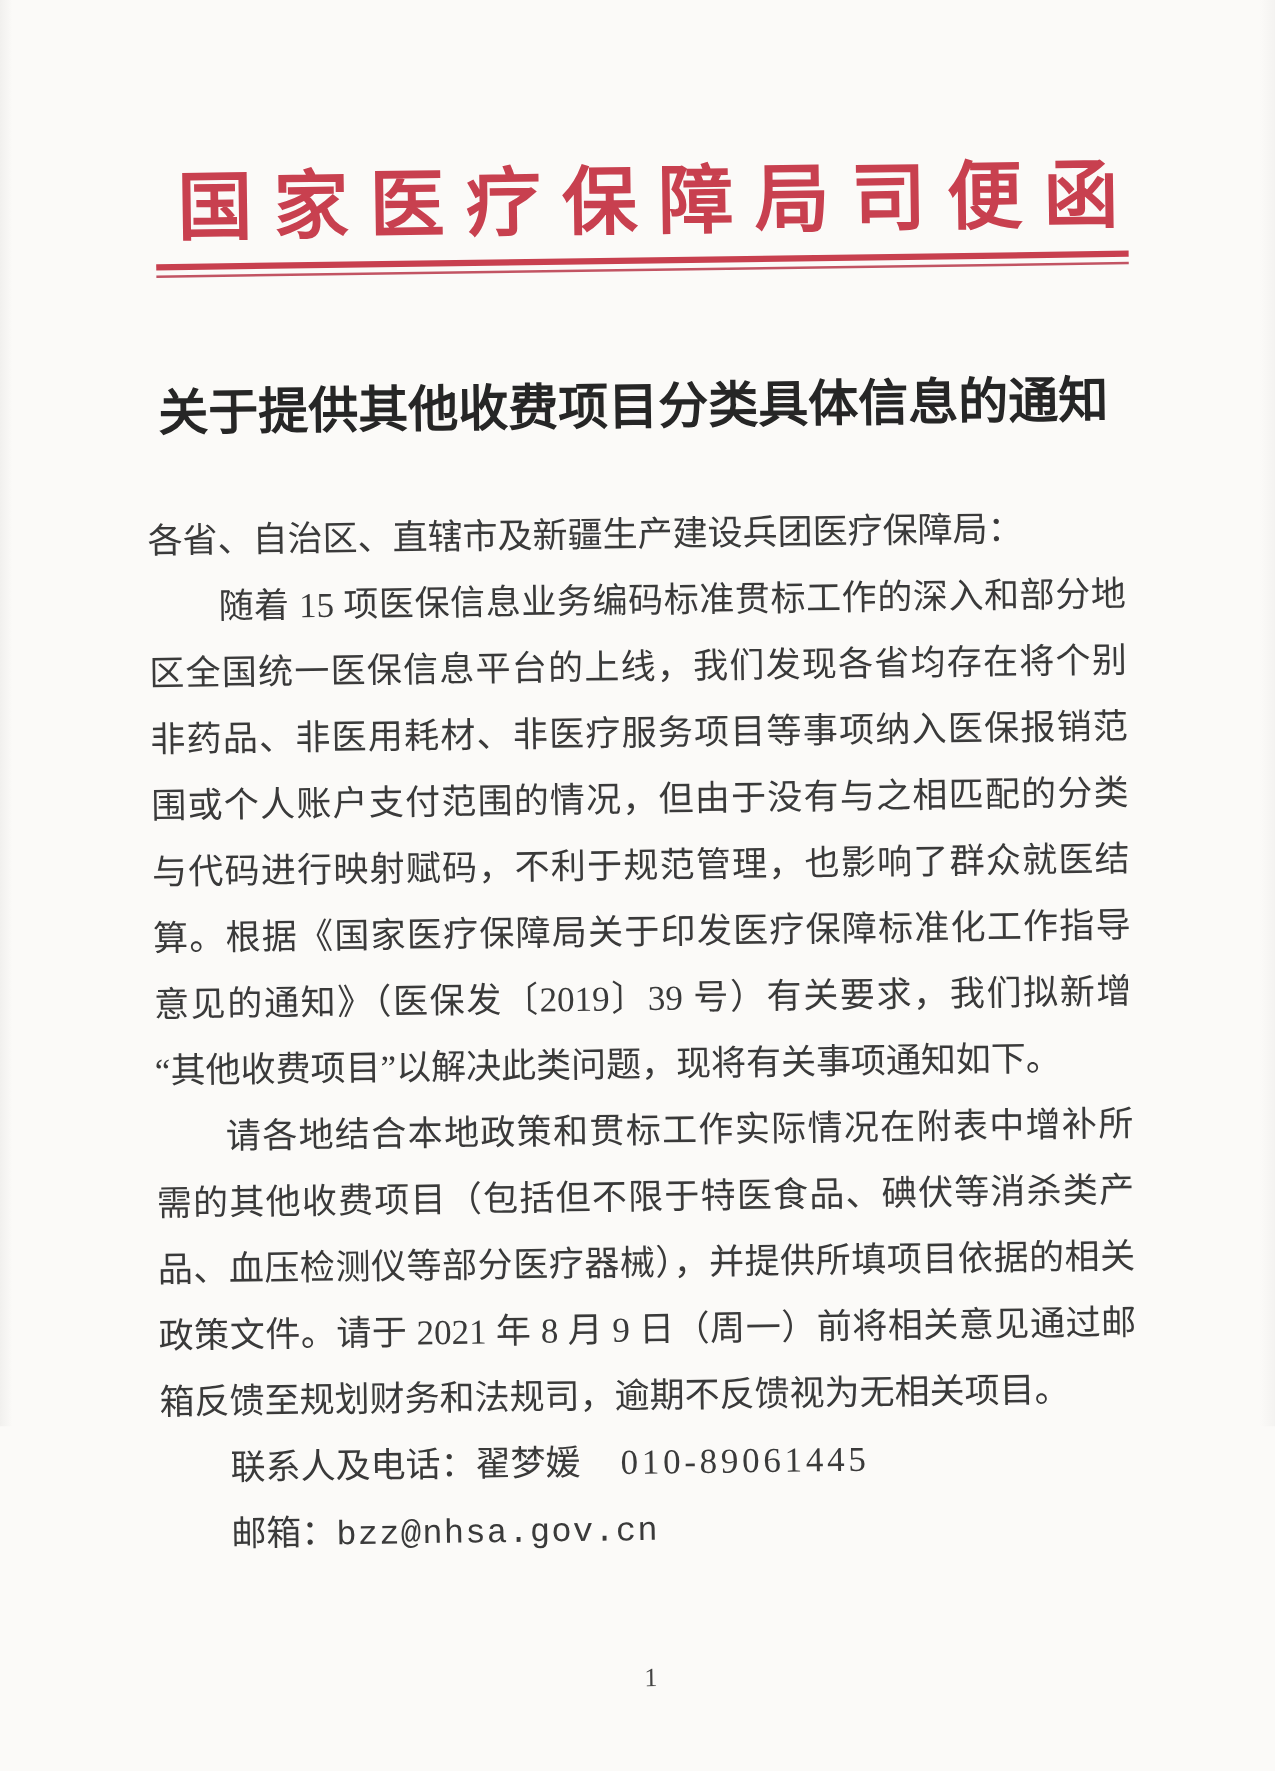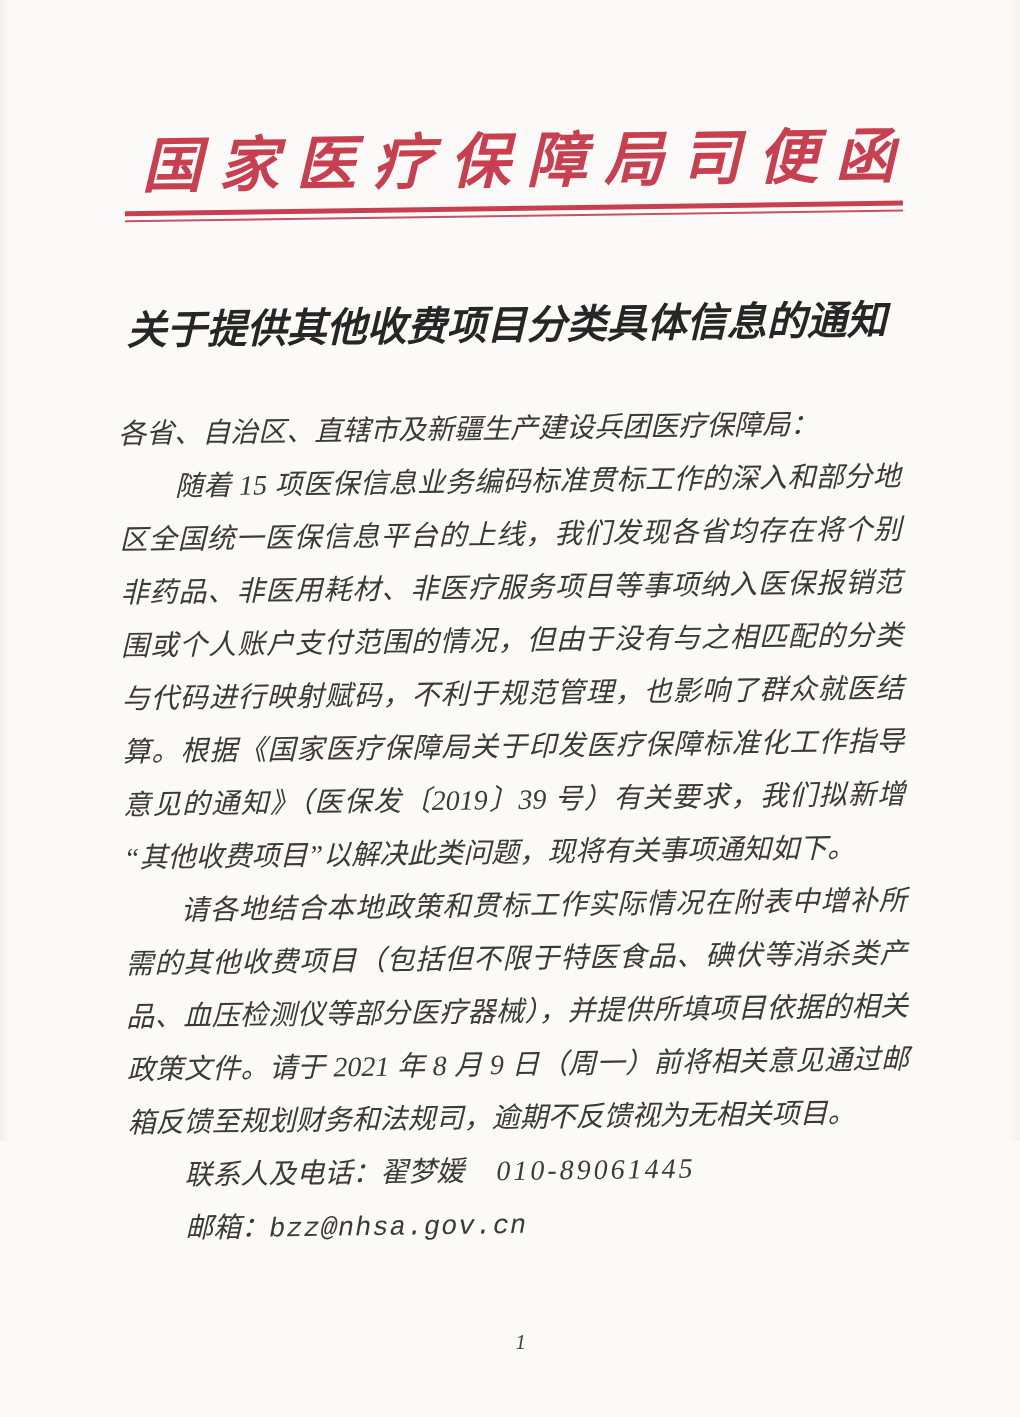--- a/index.html
+++ b/index.html
@@ -8,21 +8,20 @@
     width: 1020px;
     height: 1417px;
     background: #FBFAF8;
     overflow: hidden;
   }
   .paper {
     position: relative;
     width: 1020px;
     height: 1141px;
     background: linear-gradient(90deg, #F1F0EE 0px, #FBFAF8 10px, #FBFAF8 1008px, #F4F3F1 1020px);
-    font-style: italic;
   }
   
   .scan {
     position: absolute;
     inset: 0;
     transform: rotate(-0.8deg);
     transform-origin: 50% 50%;
   }
   .letterhead {
     position: absolute;

